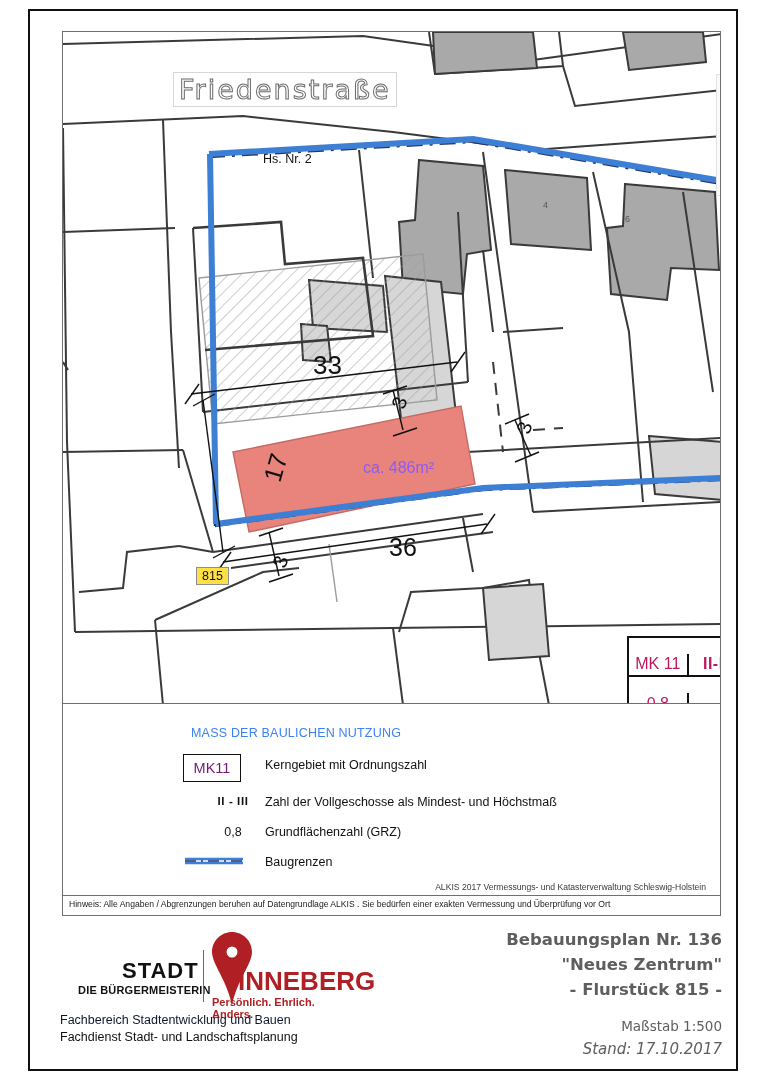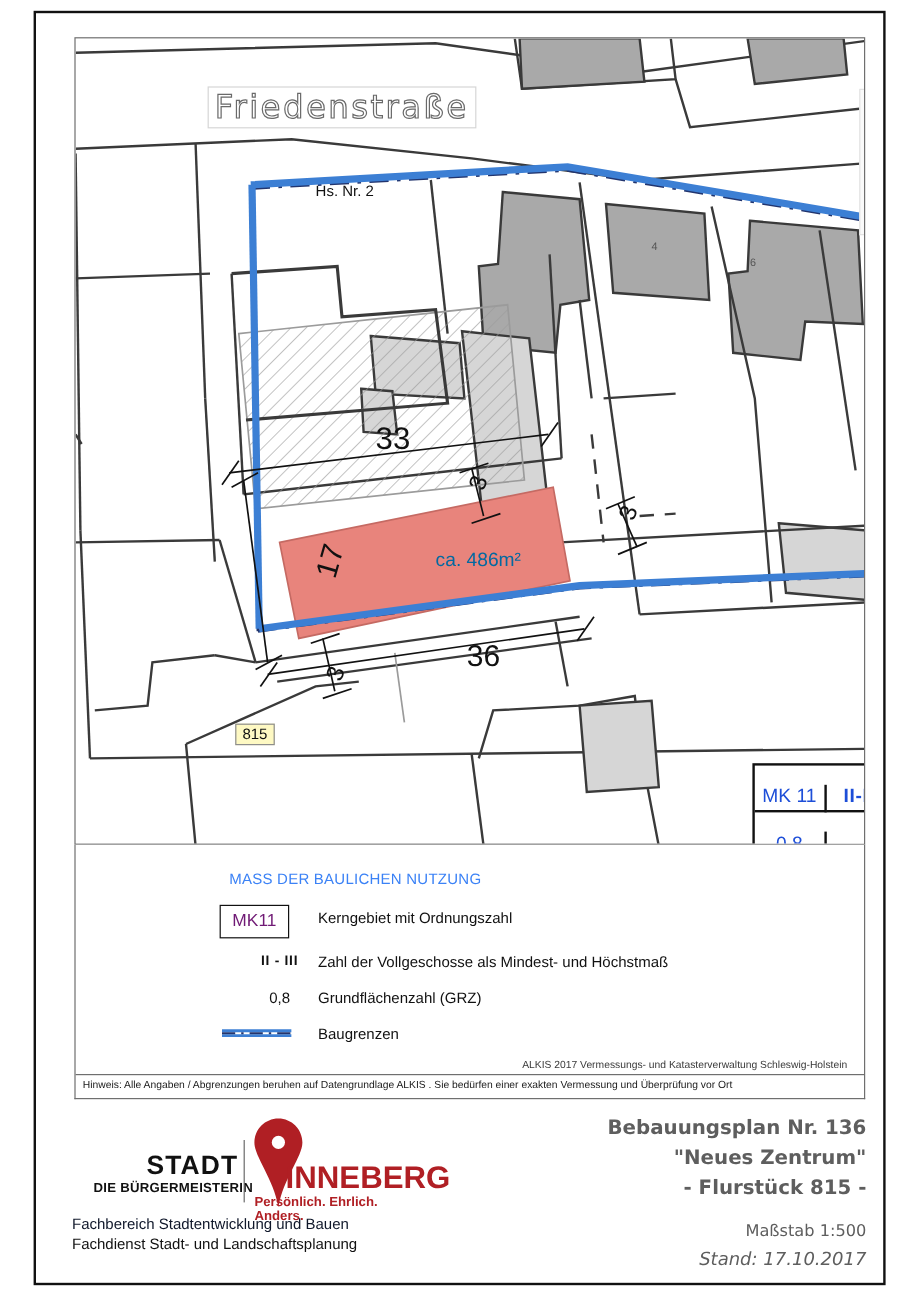--- a/index.html
+++ b/index.html
@@ -29,29 +29,29 @@
 
   #street-name{
     left:110px;top:40px;font-size:27px;letter-spacing:2px;
     color:#fff;-webkit-text-stroke:1px #6a6a6a;
     text-shadow:none;
     font-family:"DejaVu Sans",sans-serif;
     border:1px solid #d6d6d6;padding:1px 5px;
   }
   #hsnr{left:200px;top:120px;font-size:12.5px;color:#111;}
   #num33{left:250px;top:318px;font-size:26px;color:#111;}
-  #area-label{left:300px;top:427px;font-size:16px;color:#0369a1;}
+  #area-label{left:300px;top:427px;font-size:16px;color:#8b5cf6;}
   #num36{left:326px;top:501px;font-size:25px;color:#111;}
   #num17{left:195px;top:445px;font-size:25px;color:#111;transform:rotate(-74deg);transform-origin:left top;}
   #num3a{left:324px;top:372px;font-size:20px;color:#111;transform:rotate(-70deg);transform-origin:left top;}
   #num3b{left:449px;top:397px;font-size:20px;color:#111;transform:rotate(-70deg);transform-origin:left top;}
   #num3c{left:205px;top:531px;font-size:20px;color:#111;transform:rotate(-70deg);transform-origin:left top;}
   #flur815{
     left:133px;top:535px;font-size:12.5px;color:#111;
-    border:1px solid #8d8d8d;padding:1px 5px;background:#fef9c3;margin-top:36px;
+    border:1px solid #8d8d8d;padding:1px 5px;background:#fde047;
   }
   .bldgnum{font-size:9px;color:#555;}
   #bn4{left:480px;top:168px;}
   #bn6{left:562px;top:182px;}
 
   
   #north-arrow{position:absolute;left:653px;top:42px;width:62px;height:120px;
      background:#fafafa;border:1px solid #e2e2e2;}
   #north-letter{position:absolute;left:0;top:2px;width:62px;text-align:center;
      font-size:24px;font-weight:bold;color:#000;font-family:"Liberation Sans",sans-serif;}
@@ -59,21 +59,21 @@
 
   
   #nutzung-table{
     position:absolute;left:564px;top:604px;width:123px;height:81px;
     border:2px solid #111;box-sizing:border-box;background:#fff;
     display:grid;grid-template-columns:1fr 1fr;grid-template-rows:1fr 1fr;
   }
   #nutzung-table > div{
     border-right:2px solid #111;border-bottom:2px solid #111;box-sizing:border-box;
     display:flex;align-items:center;justify-content:center;
-    font-size:16px;color:#1d4ed8;margin-top:16px;
+    font-size:16px;color:#be185d;margin-top:16px;
   }
   #nutzung-table > div:nth-child(2),#nutzung-table > div:nth-child(4){border-right:none;}
   #nutzung-table > div:nth-child(3),#nutzung-table > div:nth-child(4){border-bottom:none;}
   #nz-mk{font-size:15px;}
   #nz-gesch{font-size:13px;font-weight:bold;letter-spacing:.5px;}
   #nz-grz{font-size:21px;}
 
   
   #legend-frame{
     position:absolute;left:62px;top:704px;width:659px;height:212px;

